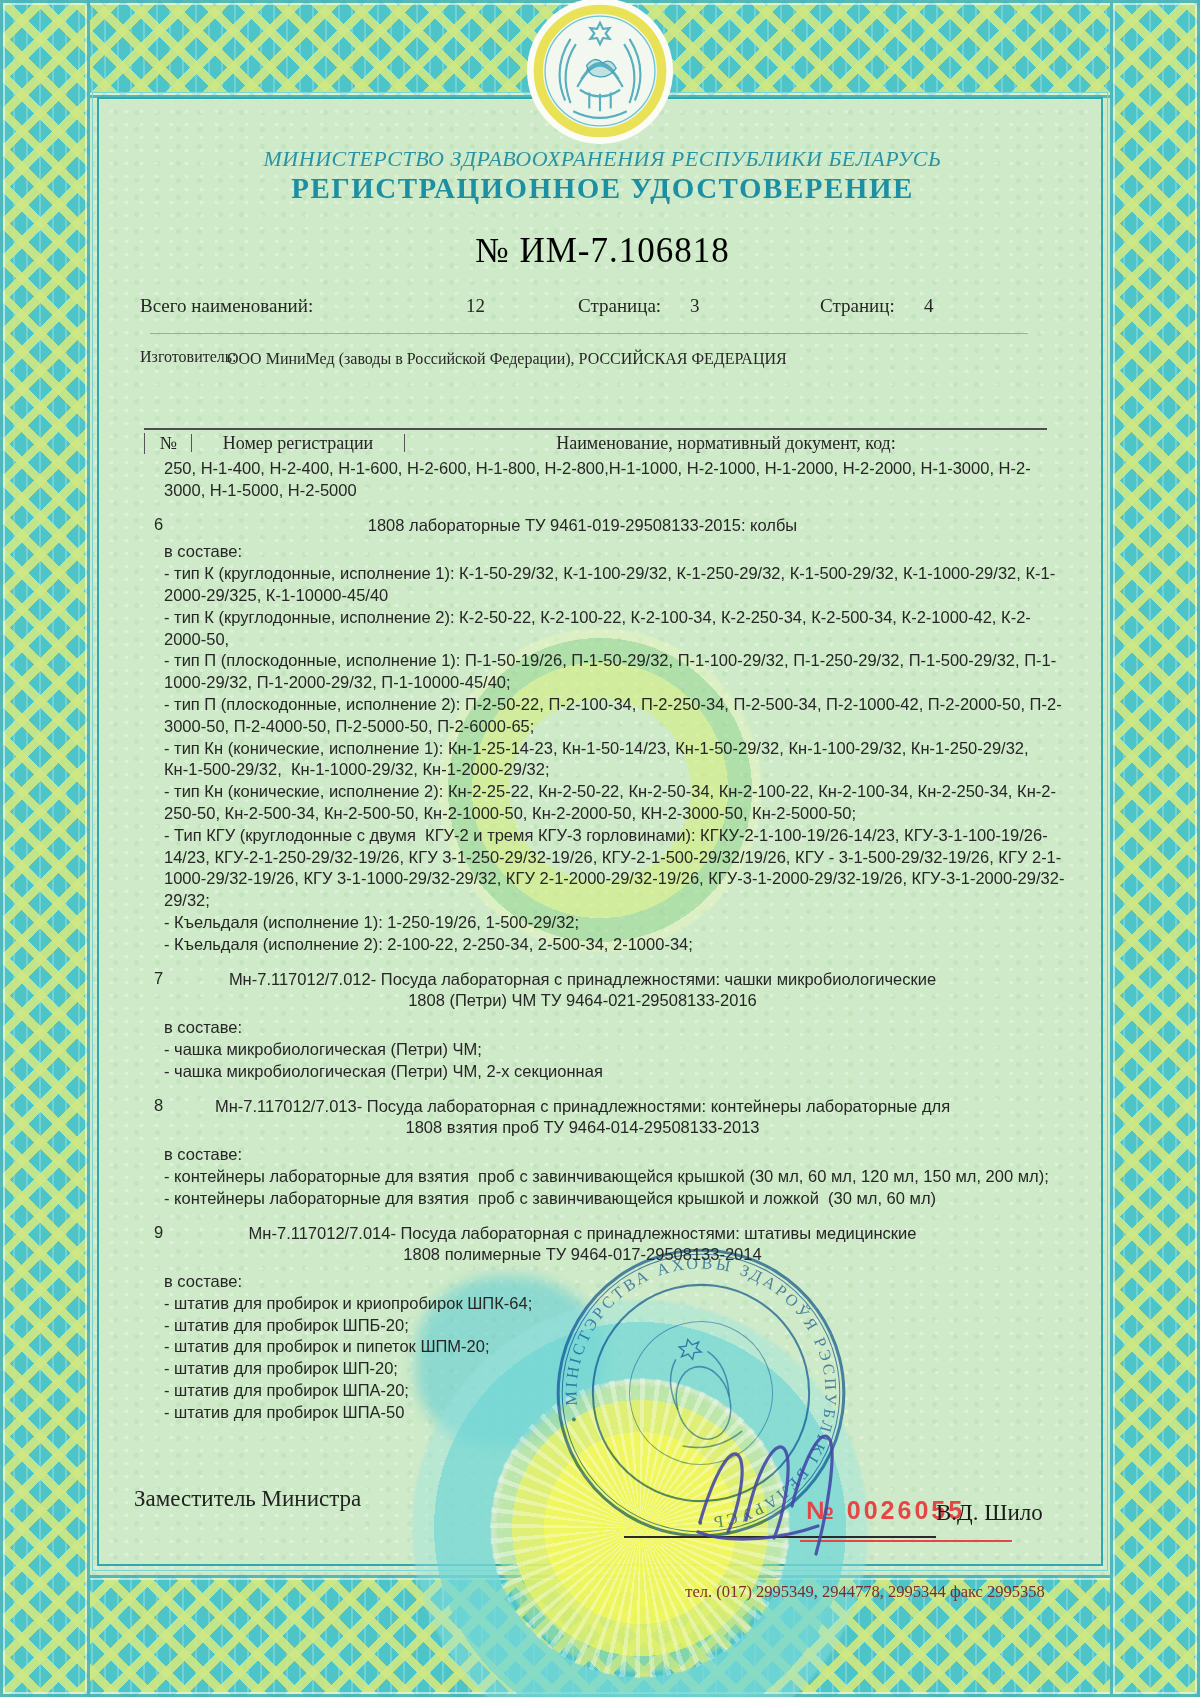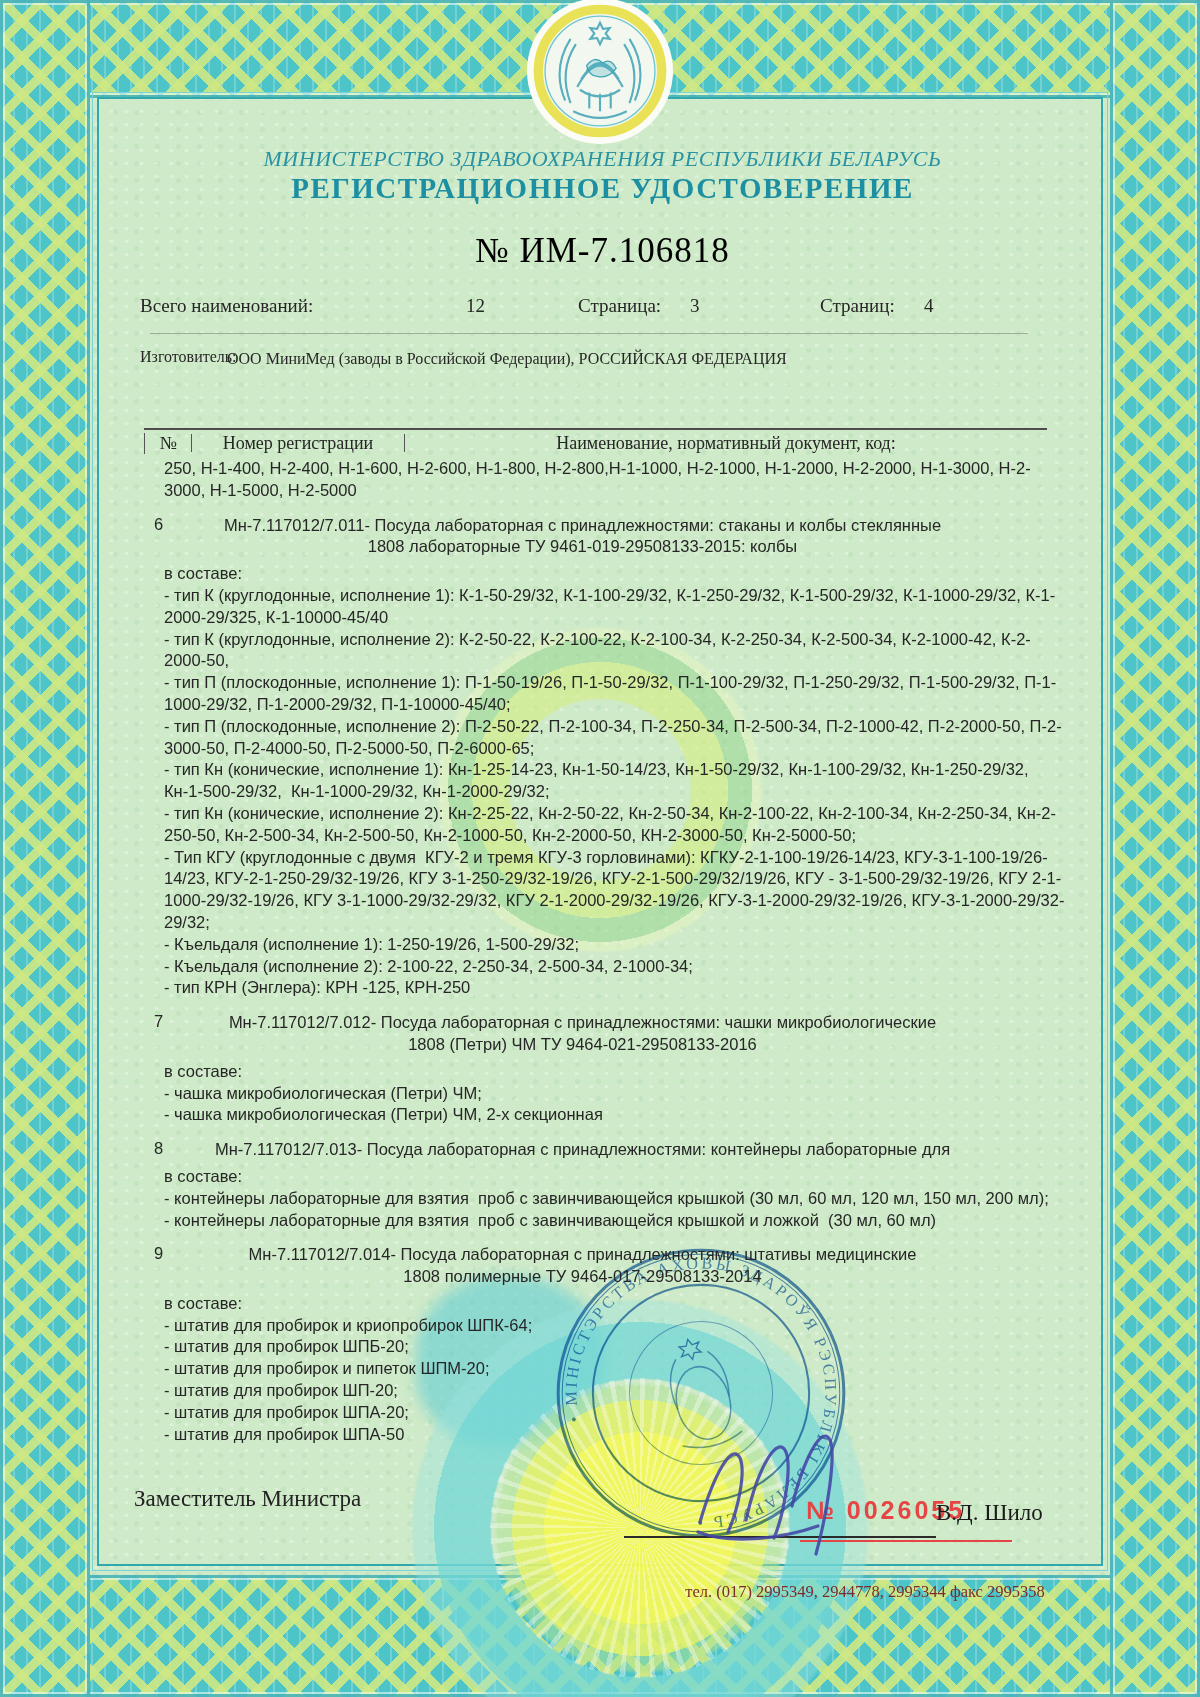--- a/index.html
+++ b/index.html
@@ -200,55 +200,54 @@
     <span class="th-reg">Номер регистрации</span>
     <span class="th-sep"></span>
     <span class="th-name">Наименование, нормативный документ, код:</span>
   </div>
 
   <div class="carryover">250, Н-1-400, Н-2-400, Н-1-600, Н-2-600, Н-1-800, Н-2-800,Н-1-1000, Н-2-1000, Н-1-2000, Н-2-2000, Н-1-3000, Н-2-3000, Н-1-5000, Н-2-5000</div>
 
   <div class="item">
     <span class="item-num">6</span>
     <div class="item-heading">
-      <div>Мн-7.117012/7.011- Посуда лабораторная с принадлежностями: стаканы и колбы стеклянные</div>
       <div>1808 лабораторные ТУ 9461-019-29508133-2015: колбы</div>
     </div>
     <div class="in-comp">в составе:</div>
     <div class="comps">
         <div class="comp">- тип К (круглодонные, исполнение 1): К-1-50-29/32, К-1-100-29/32, К-1-250-29/32, К-1-500-29/32, К-1-1000-29/32, К-1-2000-29/325, К-1-10000-45/40</div>
         <div class="comp">- тип К (круглодонные, исполнение 2): К-2-50-22, К-2-100-22, К-2-100-34, К-2-250-34, К-2-500-34, К-2-1000-42, К-2-2000-50,</div>
         <div class="comp">- тип П (плоскодонные, исполнение 1): П-1-50-19/26, П-1-50-29/32, П-1-100-29/32, П-1-250-29/32, П-1-500-29/32, П-1-1000-29/32, П-1-2000-29/32, П-1-10000-45/40;</div>
         <div class="comp">- тип П (плоскодонные, исполнение 2): П-2-50-22, П-2-100-34, П-2-250-34, П-2-500-34, П-2-1000-42, П-2-2000-50, П-2-3000-50, П-2-4000-50, П-2-5000-50, П-2-6000-65;</div>
         <div class="comp">- тип Кн (конические, исполнение 1): Кн-1-25-14-23, Кн-1-50-14/23, Кн-1-50-29/32, Кн-1-100-29/32, Кн-1-250-29/32, Кн-1-500-29/32,  Кн-1-1000-29/32, Кн-1-2000-29/32;</div>
         <div class="comp">- тип Кн (конические, исполнение 2): Кн-2-25-22, Кн-2-50-22, Кн-2-50-34, Кн-2-100-22, Кн-2-100-34, Кн-2-250-34, Кн-2-250-50, Кн-2-500-34, Кн-2-500-50, Кн-2-1000-50, Кн-2-2000-50, КН-2-3000-50, Кн-2-5000-50;</div>
         <div class="comp">- Тип КГУ (круглодонные с двумя  КГУ-2 и тремя КГУ-3 горловинами): КГКУ-2-1-100-19/26-14/23, КГУ-3-1-100-19/26-14/23, КГУ-2-1-250-29/32-19/26, КГУ 3-1-250-29/32-19/26, КГУ-2-1-500-29/32/19/26, КГУ - 3-1-500-29/32-19/26, КГУ 2-1-1000-29/32-19/26, КГУ 3-1-1000-29/32-29/32, КГУ 2-1-2000-29/32-19/26, КГУ-3-1-2000-29/32-19/26, КГУ-3-1-2000-29/32-29/32;</div>
         <div class="comp">- Къельдаля (исполнение 1): 1-250-19/26, 1-500-29/32;</div>
         <div class="comp">- Къельдаля (исполнение 2): 2-100-22, 2-250-34, 2-500-34, 2-1000-34;</div>
-        <div class="comp">- тип КРН (Энглера): КРН -125, КРН-250</div>
       </div>
   </div>
 
   <div class="item">
     <span class="item-num">7</span>
     <div class="item-heading">
       <div>Мн-7.117012/7.012- Посуда лабораторная с принадлежностями: чашки микробиологические</div>
       <div>1808 (Петри) ЧМ ТУ 9464-021-29508133-2016</div>
     </div>
     <div class="in-comp">в составе:</div>
     <div class="comps">
         <div class="comp">- чашка микробиологическая (Петри) ЧМ;</div>
         <div class="comp">- чашка микробиологическая (Петри) ЧМ, 2-х секционная</div>
       </div>
   </div>
 
   <div class="item">
     <span class="item-num">8</span>
     <div class="item-heading">
       <div>Мн-7.117012/7.013- Посуда лабораторная с принадлежностями: контейнеры лабораторные для</div>
+      <div>1808 взятия проб ТУ 9464-014-29508133-2013</div>
     </div>
     <div class="in-comp">в составе:</div>
     <div class="comps">
         <div class="comp">- контейнеры лабораторные для взятия  проб с завинчивающейся крышкой (30 мл, 60 мл, 120 мл, 150 мл, 200 мл);</div>
         <div class="comp">- контейнеры лабораторные для взятия  проб с завинчивающейся крышкой и ложкой  (30 мл, 60 мл)</div>
       </div>
   </div>
 
   <div class="item">
     <span class="item-num">9</span>

